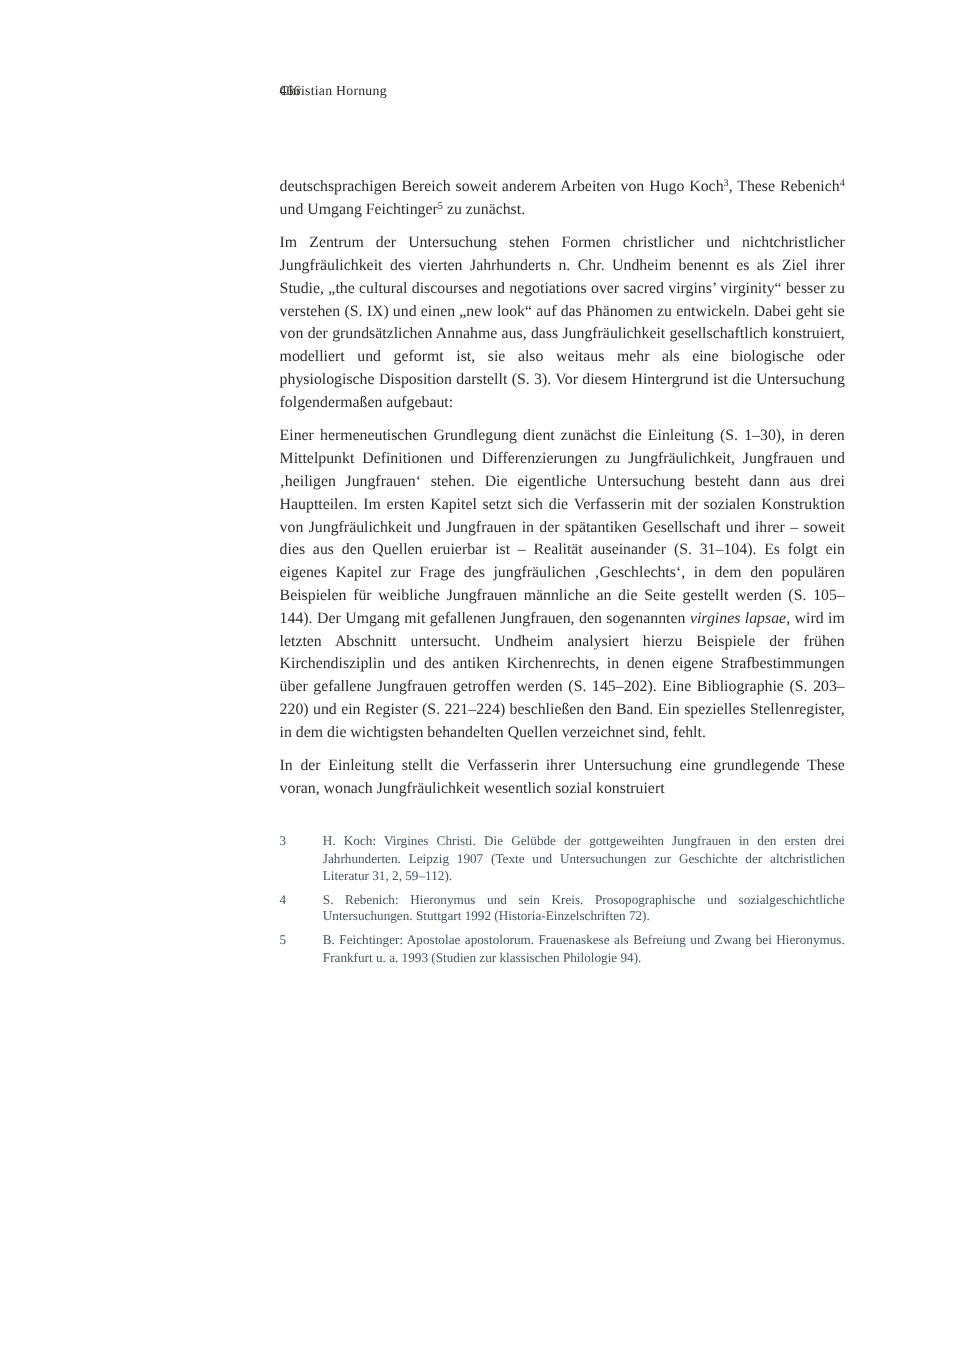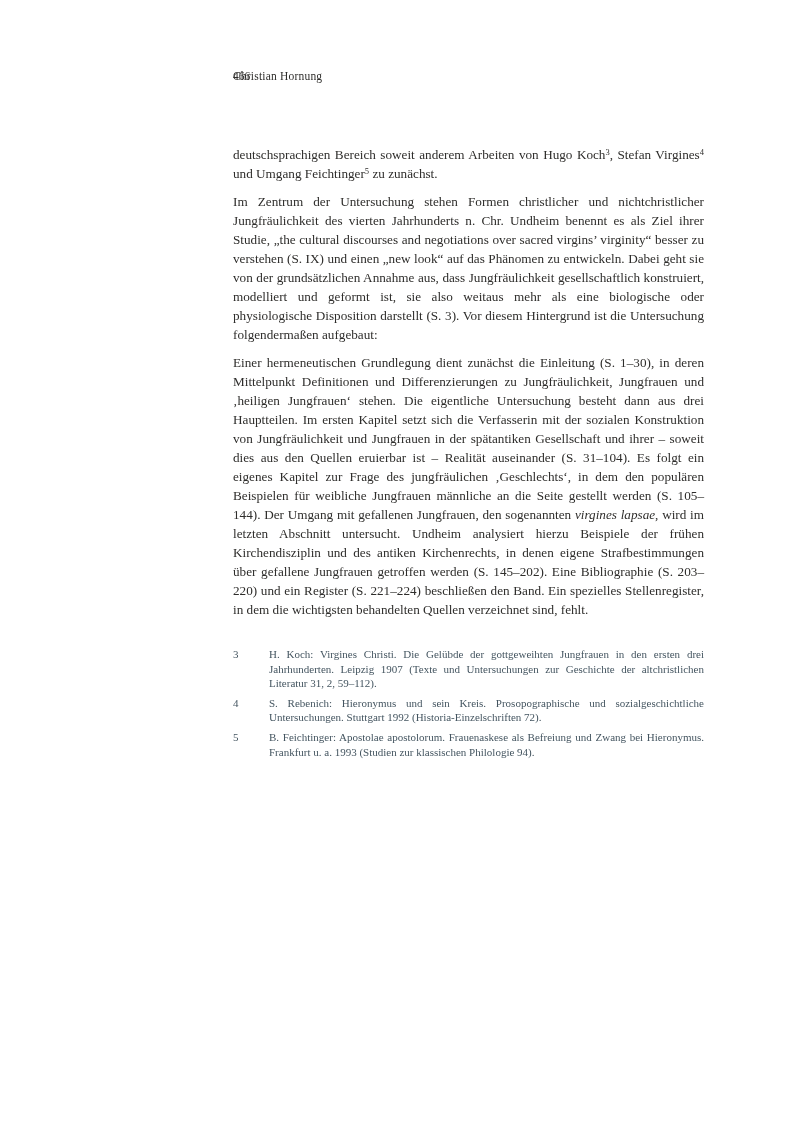--- a/index.html
+++ b/index.html
@@ -92,23 +92,24 @@
 
 <div class="page">
 
   <header class="running-header">
     <span class="page-num">466</span>
     <span class="running-head">Christian Hornung</span>
   </header>
 
   <div class="content">
     <main class="body-text" id="body-container">
-        <p class="para"><span>deutschsprachigen Bereich soweit anderem Arbeiten von Hugo Koch</span><sup>3</sup><span>, Stefan Virgines</span><sup>4</sup><span> und Umgang Feichtinger</span><sup>5</sup><span> zu zunächst.</span></p>
+        <p class="para"><span>deutschsprachigen Bereich soweit anderem Arbeiten von Hugo Koch</span><sup>3</sup><span>, These Rebenich</span><sup>4</sup><span> und Umgang Feichtinger</span><sup>5</sup><span> zu zunächst.</span></p>
         <p class="para"><span>Im Zentrum der Untersuchung stehen Formen christlicher und nichtchristlicher Jungfräulichkeit des vierten Jahrhunderts n. Chr. Undheim benennt es als Ziel ihrer Studie, „the cultural discourses and negotiations over sacred virgins’ virginity“ besser zu verstehen (S. IX) und einen „new look“ auf das Phänomen zu entwickeln. Dabei geht sie von der grundsätzlichen Annahme aus, dass Jungfräulichkeit gesellschaftlich konstruiert, modelliert und geformt ist, sie also weitaus mehr als eine biologische oder physiologische Disposition darstellt (S. 3). Vor diesem Hintergrund ist die Untersuchung folgendermaßen aufgebaut:</span></p>
         <p class="para"><span>Einer hermeneutischen Grundlegung dient zunächst die Einleitung (S. 1–30), in deren Mittelpunkt Definitionen und Differenzierungen zu Jungfräulichkeit, Jungfrauen und ‚heiligen Jungfrauen‘ stehen. Die eigentliche Untersuchung besteht dann aus drei Hauptteilen. Im ersten Kapitel setzt sich die Verfasserin mit der sozialen Konstruktion von Jungfräulichkeit und Jungfrauen in der spätantiken Gesellschaft und ihrer – soweit dies aus den Quellen eruierbar ist – Realität auseinander (S. 31–104). Es folgt ein eigenes Kapitel zur Frage des jungfräulichen ‚Geschlechts‘, in dem den populären Beispielen für weibliche Jungfrauen männliche an die Seite gestellt werden (S. 105–144). Der Umgang mit gefallenen Jungfrauen, den sogenannten </span><em>virgines lapsae</em><span>, wird im letzten Abschnitt untersucht. Undheim analysiert hierzu Beispiele der frühen Kirchendisziplin und des antiken Kirchenrechts, in denen eigene Strafbestimmungen über gefallene Jungfrauen getroffen werden (S. 145–202). Eine Bibliographie (S. 203–220) und ein Register (S. 221–224) beschließen den Band. Ein spezielles Stellenregister, in dem die wichtigsten behandelten Quellen verzeichnet sind, fehlt.</span></p>
+        <p class="para"><span>In der Einleitung stellt die Verfasserin ihrer Untersuchung eine grundlegende These voran, wonach Jungfräulichkeit wesentlich sozial konstruiert</span></p>
       </main>
 
     <section class="footnotes" id="footnotes-container">
         <div class="footnote">
           <span class="fn-num">3</span>
           <span class="fn-text">H. Koch: Virgines Christi. Die Gelübde der gottgeweihten Jungfrauen in den ersten drei Jahrhunderten. Leipzig 1907 (Texte und Untersuchungen zur Geschichte der altchristlichen Literatur 31, 2, 59–112).</span>
         </div>
         <div class="footnote">
           <span class="fn-num">4</span>
           <span class="fn-text">S. Rebenich: Hieronymus und sein Kreis. Prosopographische und sozialgeschichtliche Untersuchungen. Stuttgart 1992 (Historia-Einzelschriften 72).</span>

